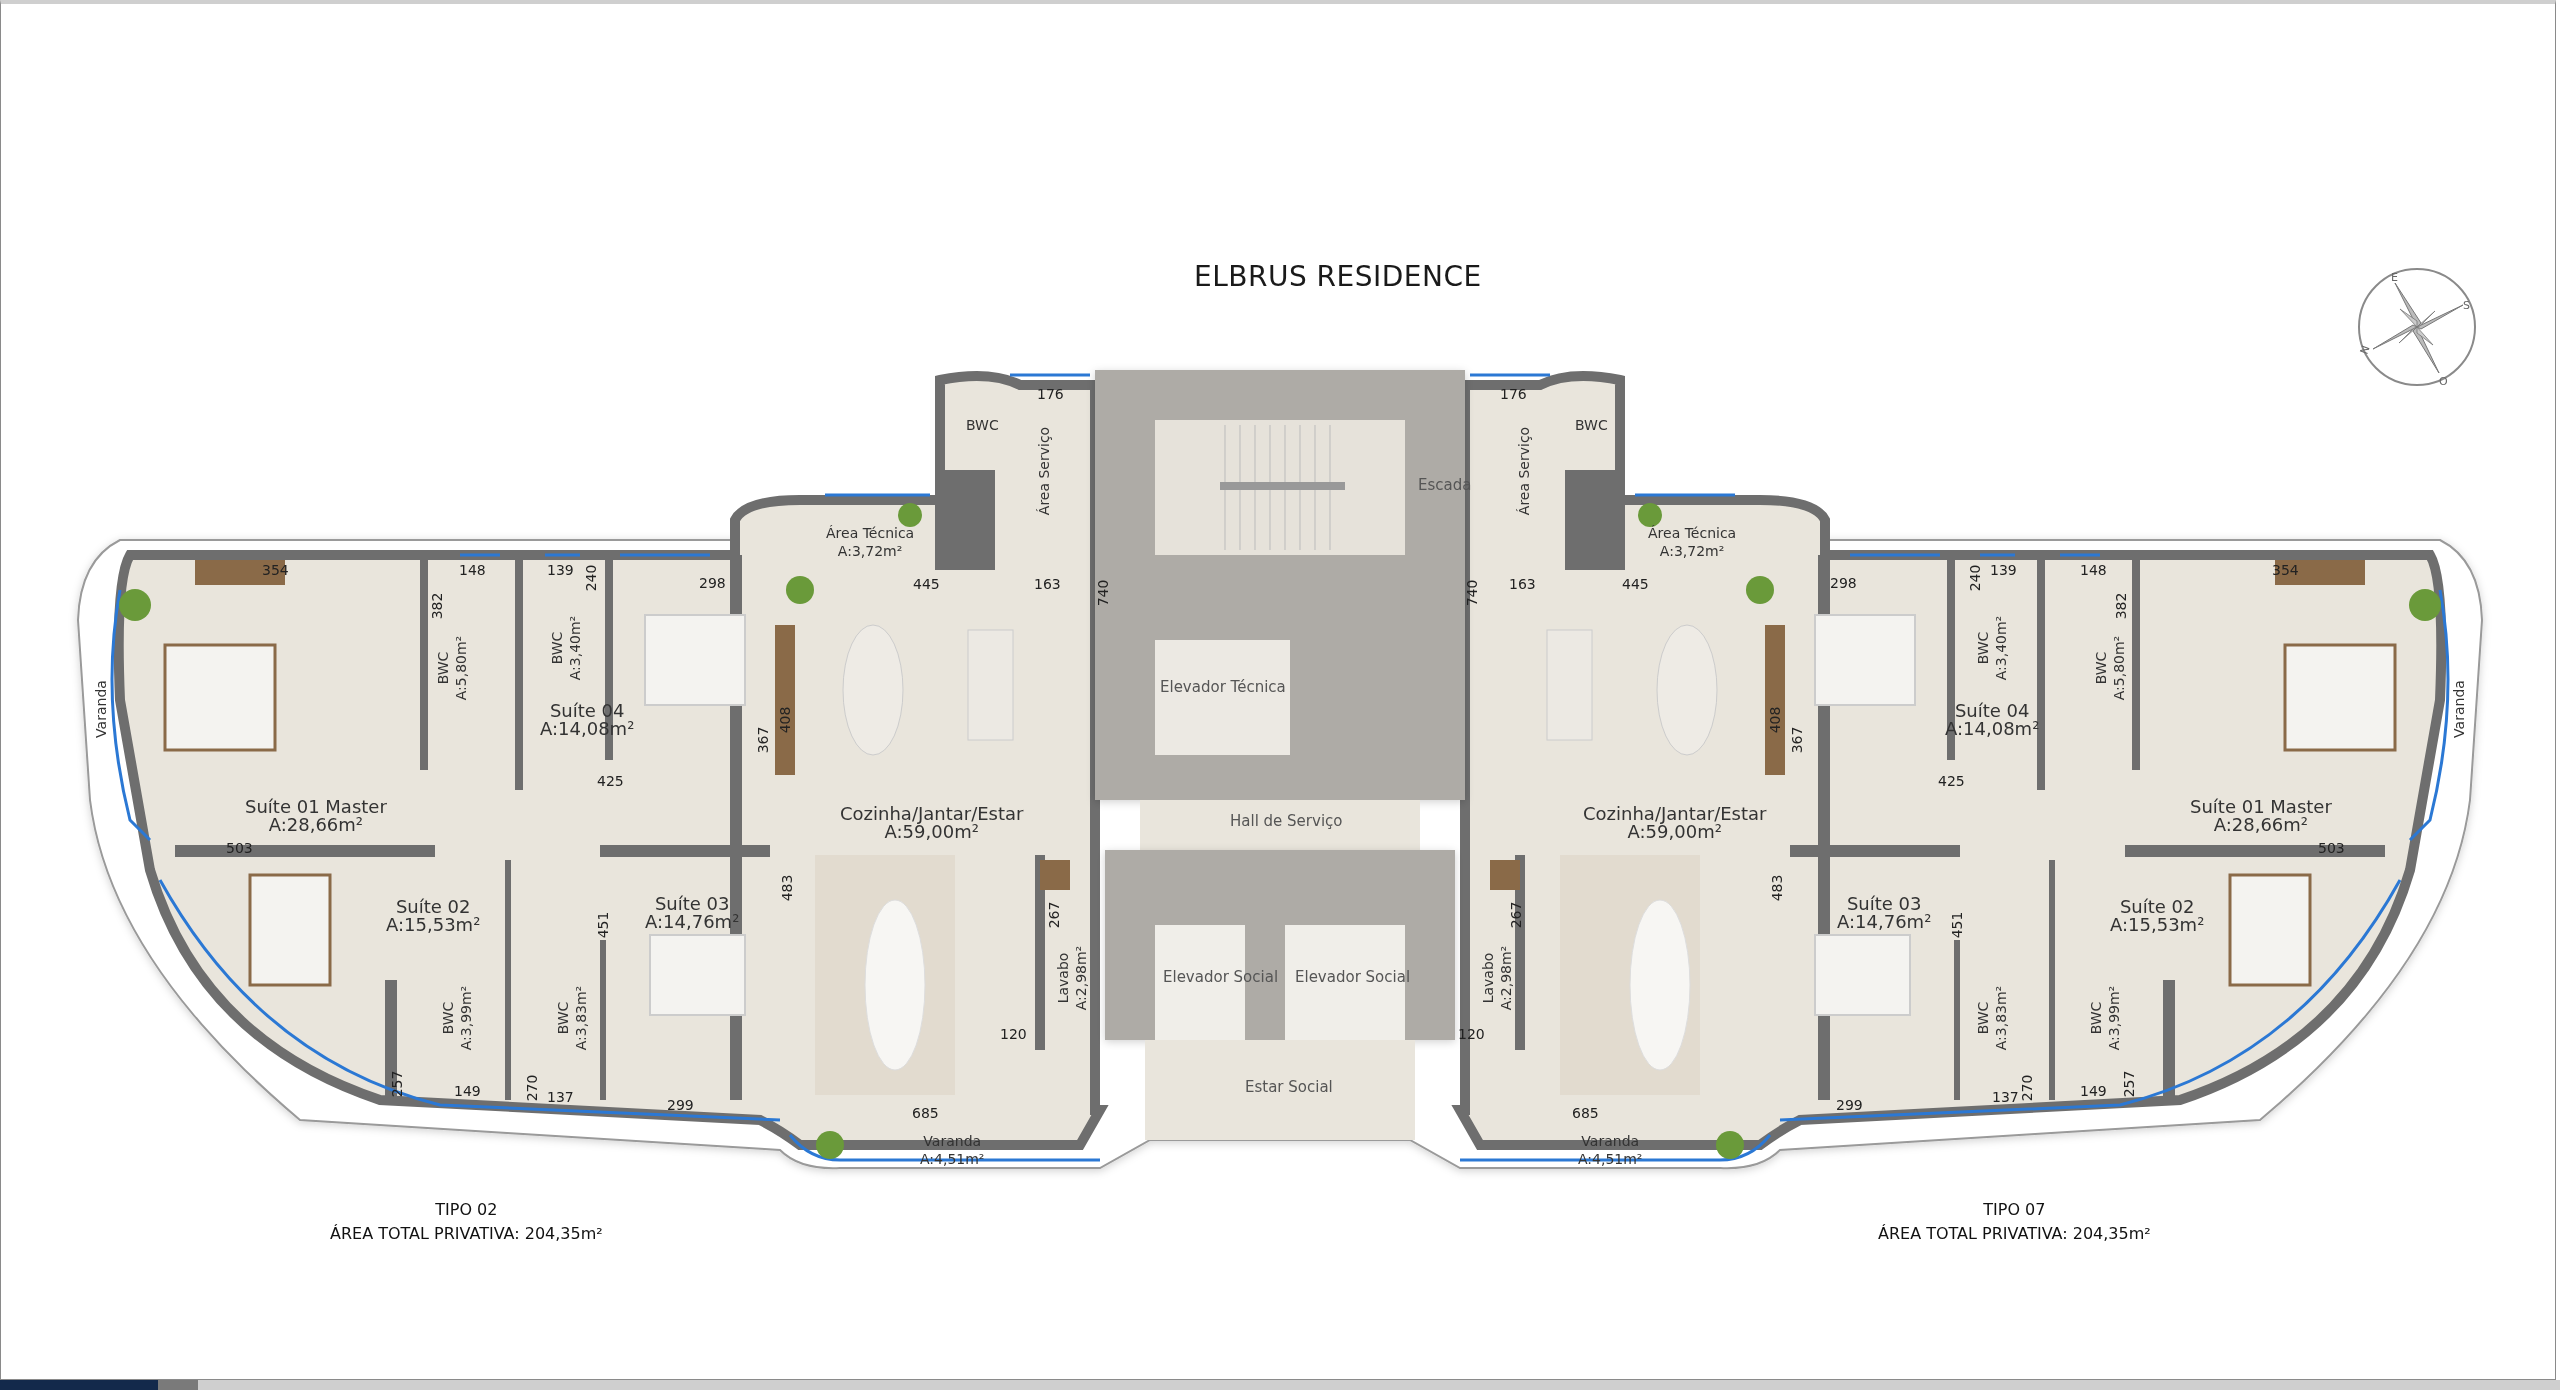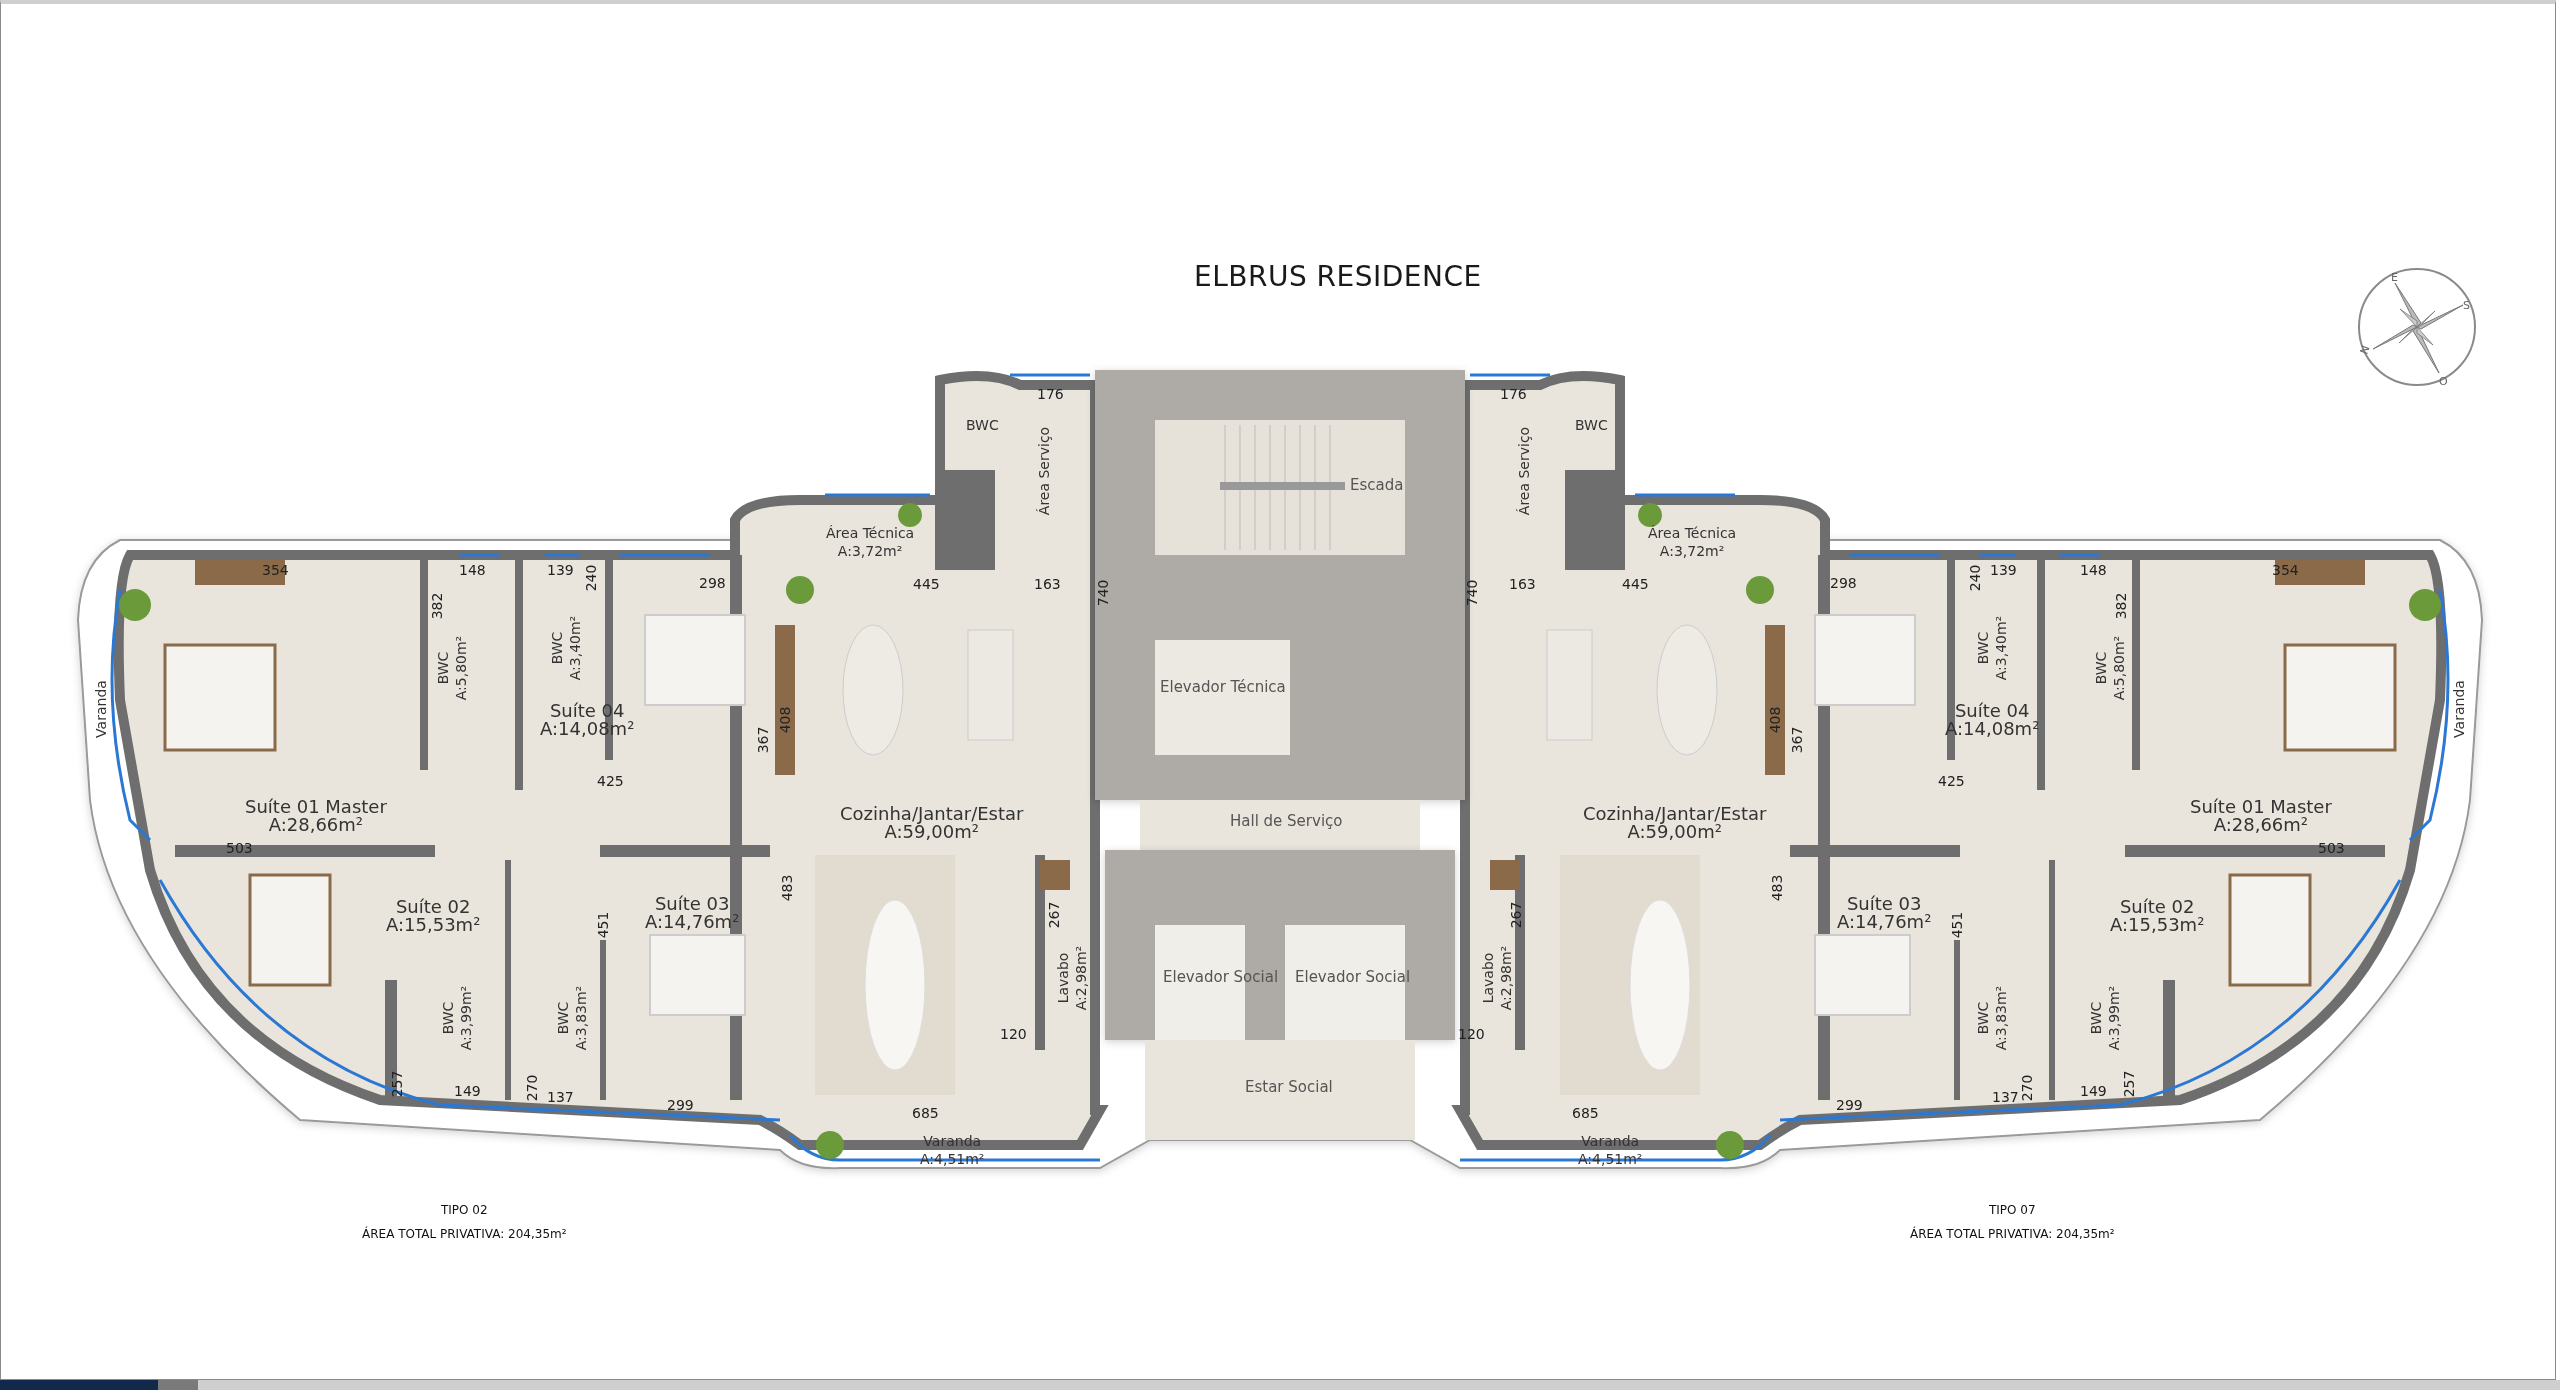--- a/index.html
+++ b/index.html
@@ -8,21 +8,21 @@
   .bottom-strip { position:absolute; left:0; top:1380px; width:2560px; height:10px; background:#cfcfcf; }
   .bottom-strip .dark { position:absolute; left:0; top:0; width:158px; height:10px; background:#13294b; }
   .bottom-strip .mid { position:absolute; left:158px; top:0; width:40px; height:10px; background:#7a7a7a; }
   .title { position:absolute; left:1150px; top:260px; font-size:28px; color:#1a1a1a; letter-spacing:0.5px;margin-left:44px; }
   .compass { position:absolute; left:2355px; top:265px; width:125px; height:125px; }
   .lbl { position:absolute; color:#333; font-size:18px; line-height:18px; white-space:nowrap; text-align:center; }
   .lbl.sm { font-size:14px; }
   .lbl.core { color:#555; font-size:15px; }
   .dim { position:absolute; color:#222; font-size:14px; white-space:nowrap; }
   .rot { transform:rotate(-90deg); transform-origin:center center; }
-  .type-block { position:absolute; font-size:12px; color:#111; text-align:center; line-height:24px;margin-left:32px; }
+  .type-block { position:absolute; font-size:16px; color:#111; text-align:center; line-height:24px; }
   svg.plan { position:absolute; left:0; top:0; }
 </style>
 </head>
 <body>
 
 <div class="frame"></div>
 
 <div class="title">ELBRUS RESIDENCE</div>
 
 <svg class="compass" viewBox="0 0 125 125">
@@ -157,21 +157,21 @@
       <circle cx="2425" cy="605" r="16"></circle>
     <circle cx="800" cy="590" r="14"></circle>
       <circle cx="1760" cy="590" r="14"></circle>
     <circle cx="910" cy="515" r="12"></circle>
       <circle cx="1650" cy="515" r="12"></circle>
     <circle cx="830" cy="1145" r="14"></circle>
       <circle cx="1730" cy="1145" r="14"></circle>
   </g>
 </svg>
 
-<div class="lbl core" style="left:1350px;top:476px;">Escada</div>
+<div class="lbl core" style="left:1418px;top:476px;">Escada</div>
 <div class="lbl core" style="left:1160px;top:678px;">Elevador Técnica</div>
 <div class="lbl core" style="left:1230px;top:812px;">Hall de Serviço</div>
 <div class="lbl core" style="left:1163px;top:968px;">Elevador Social</div>
 <div class="lbl core" style="left:1295px;top:968px;">Elevador Social</div>
 <div class="lbl core" style="left:1245px;top:1078px;">Estar Social</div>
 
 <div>
   <div class="lbl" style="left:245px;top:798px;">
       <div>Suíte 01 Master</div>
       <div>A:28,66m²</div>

